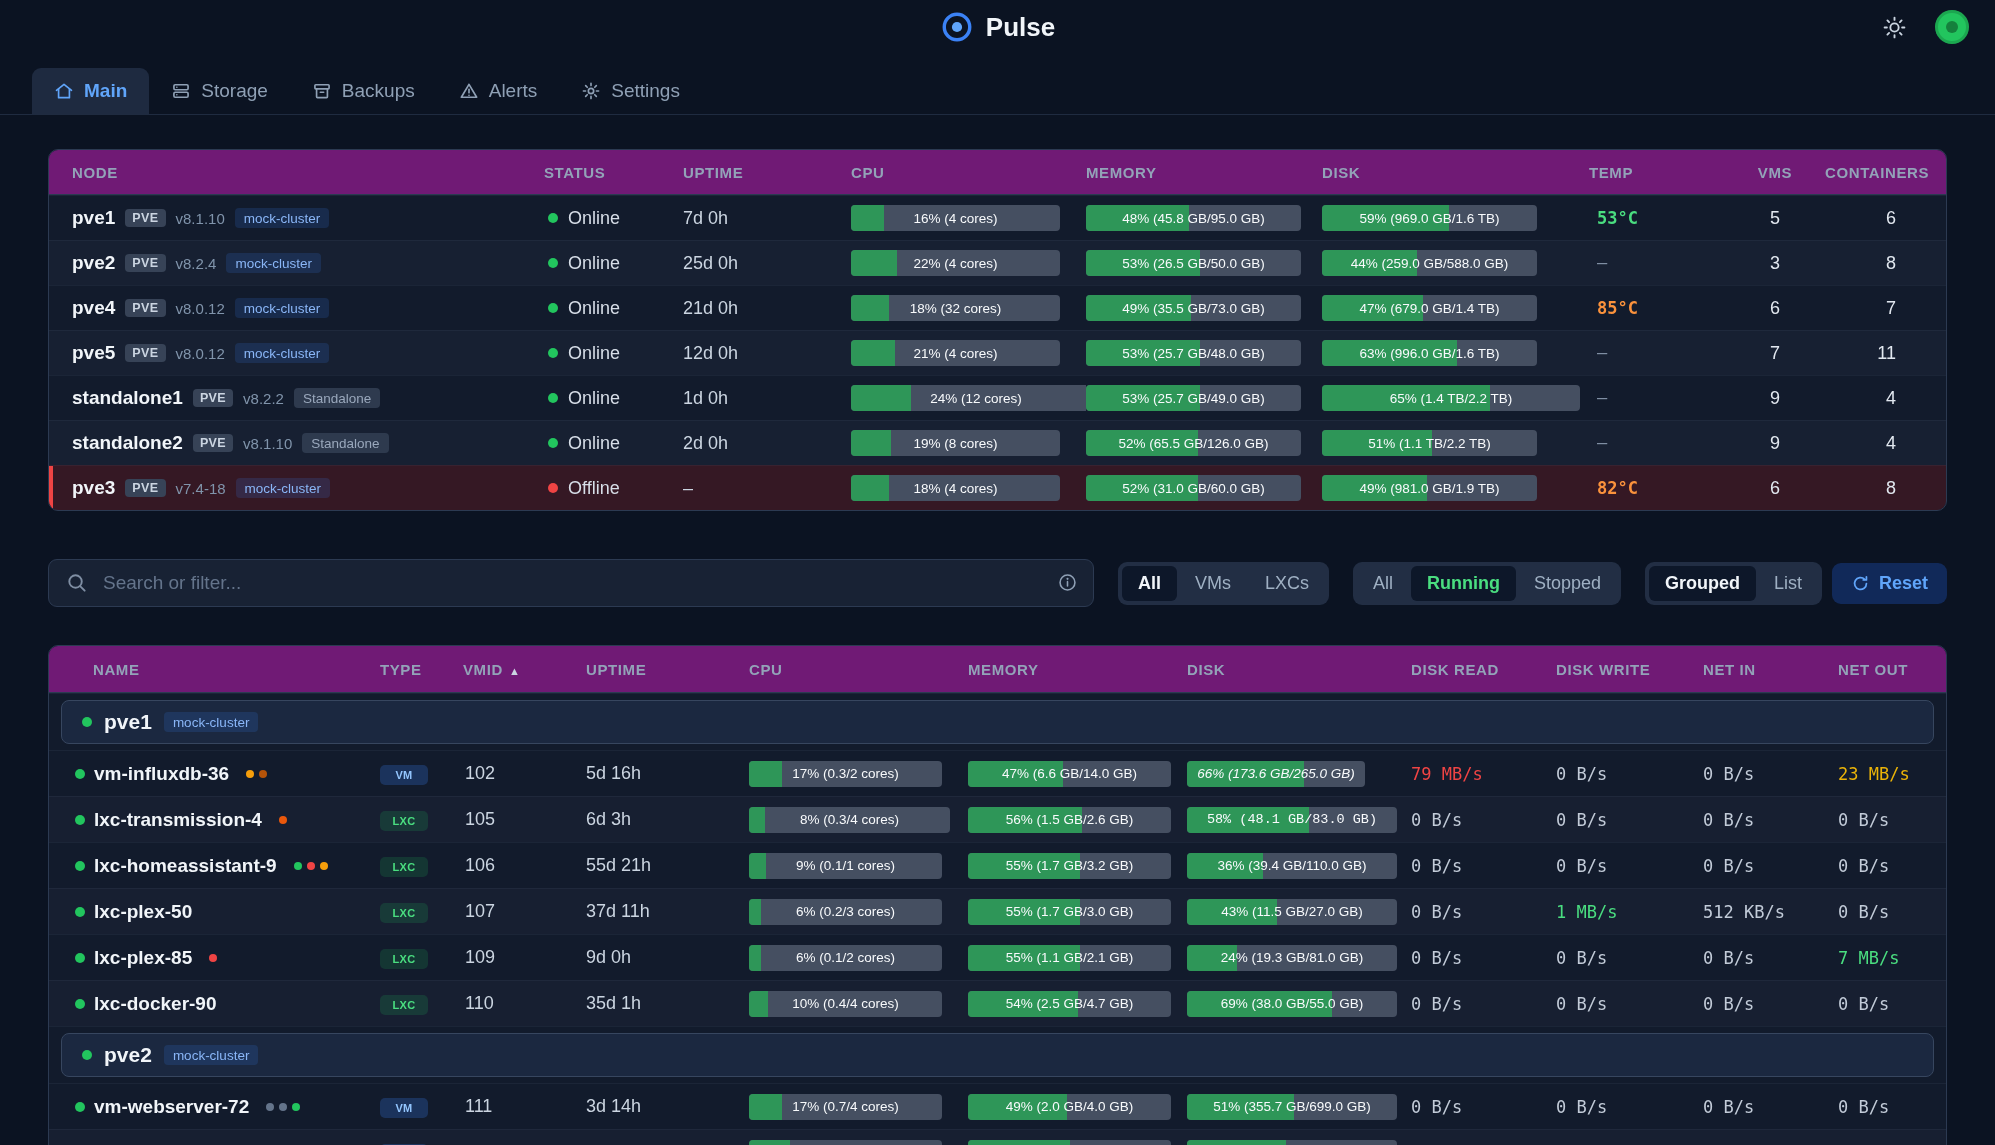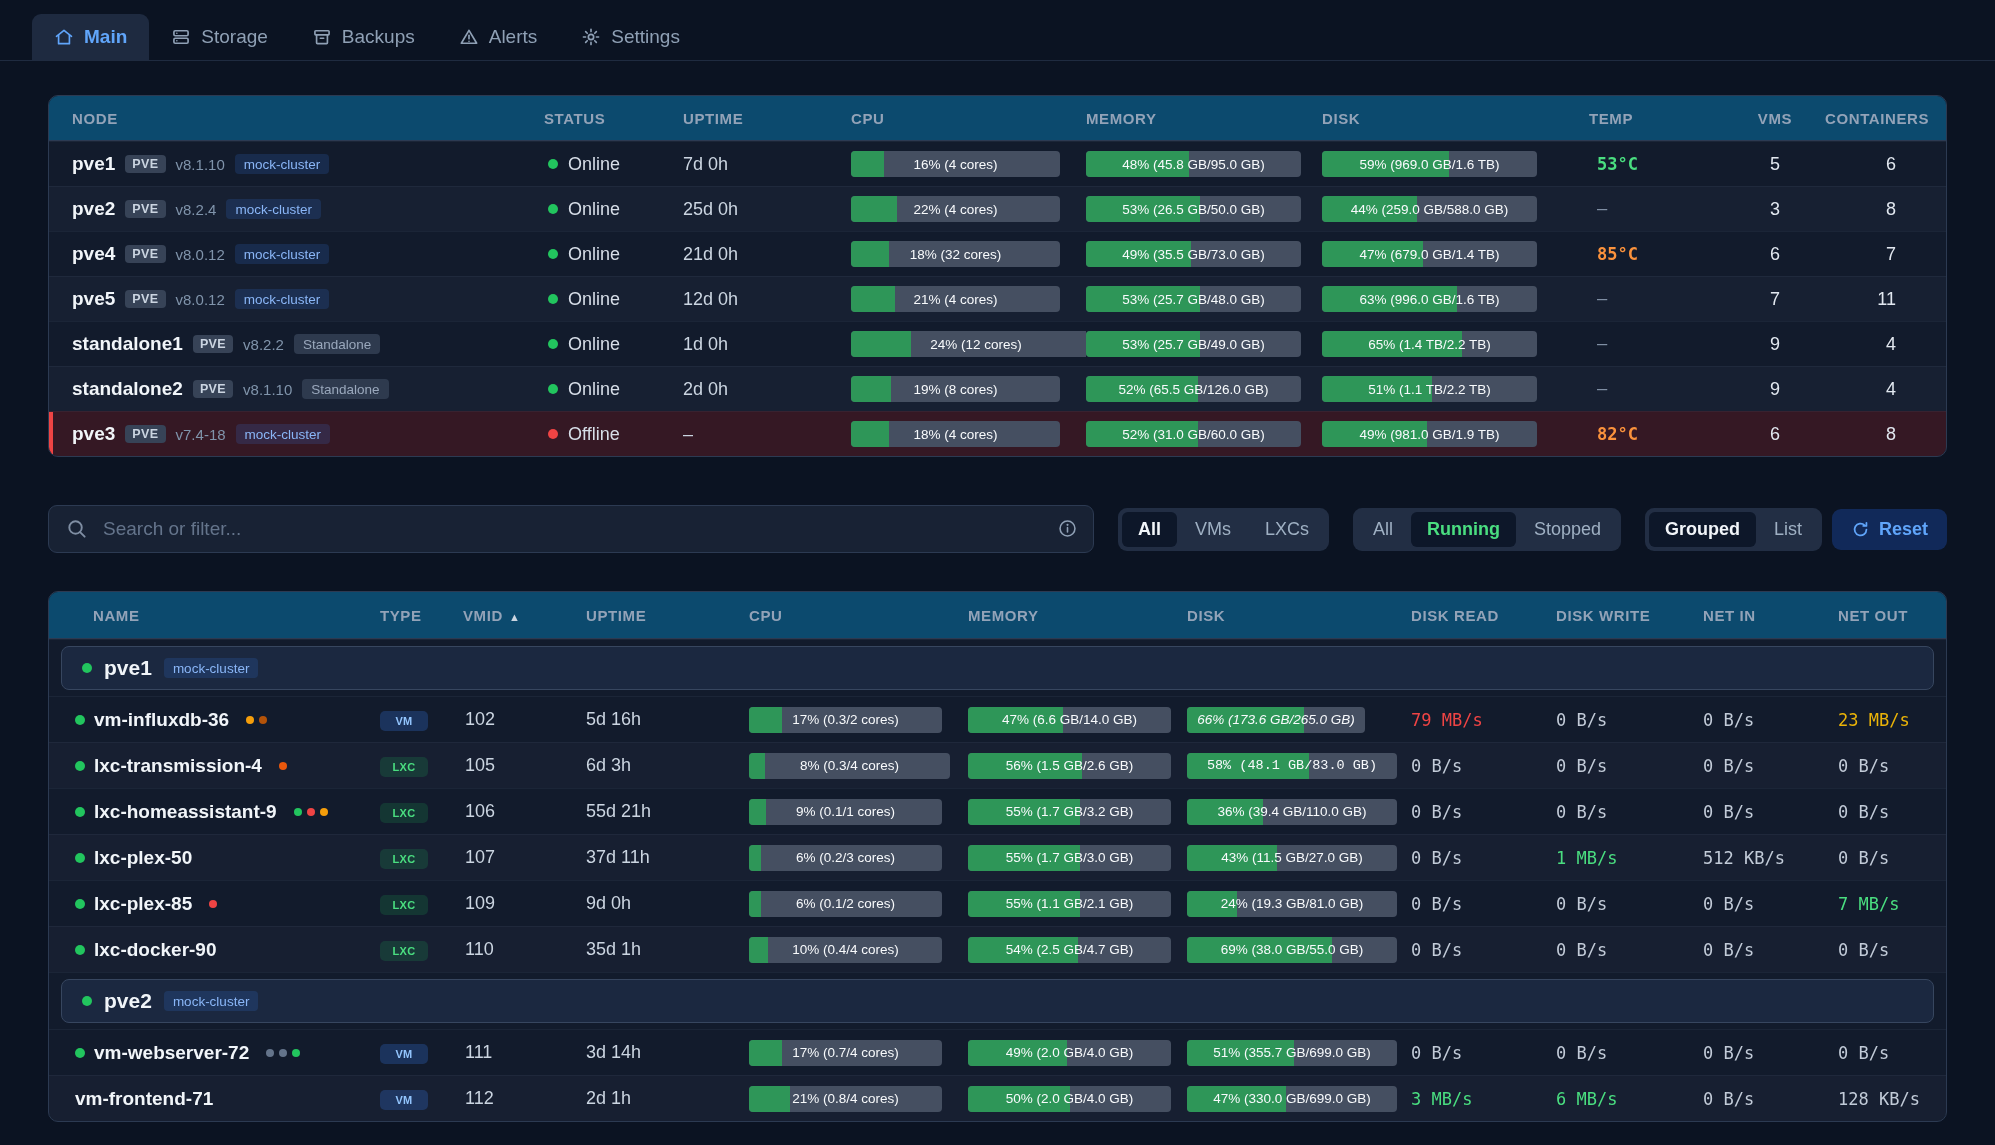--- a/index.html
+++ b/index.html
@@ -25,21 +25,21 @@
   .tab.active{background:#1e2a40;color:#60a5fa;font-weight:600;}
   .tab svg{flex:0 0 auto;}
 
   .content{padding:0 48px;}
 
   
   .card{border:1px solid #2c3a52;border-radius:10px;background:#121b2c;overflow:hidden;}
   .nodes-card{margin-top:34px;}
   .guest-card{margin-top:38px;}
 
-  .thead{background:#0c4a6e;border-bottom:1px solid #2c3a52;}
+  .thead{background:#701a75;border-bottom:1px solid #2c3a52;}
   .thead > div{font-size:15px;font-weight:700;letter-spacing:.6px;color:#93a3b8;}
 
   
   .nrow,.nodes-head{display:grid;grid-template-columns:495px 139px 168px 235px 236px 267px 136px 100px 123px;align-items:center;height:44px;}
   .nodes-head{height:44px;}
   .nrow{border-top:1px solid rgba(71,85,105,.18);}
   .nrow.alt{background:rgba(148,163,184,.045);}
   .nrow.offline{background:rgba(136,19,19,.30);box-shadow:inset 4px 0 0 #ef4444;}
 
   
@@ -110,20 +110,42 @@
   .gbox{height:44px;box-sizing:border-box;border:1px solid #37465f;background:#1b2840;border-radius:8px;display:flex;align-items:center;gap:12px;padding:0 20px;cursor:pointer;}
   .gname{font-size:21px;font-weight:700;color:#f1f5f9;}
   .sort-ico{font-size:11px;color:#cbd5e1;margin-left:6px;}
   svg{display:block;}
 </style>
 </head>
 <body>
 
 <div class="page">
 
+  <div class="app-header">
+    <div class="brand">
+      <span>
+        <svg width="34" height="34" viewBox="0 0 24 24">
+          <circle cx="12" cy="12" r="9" stroke="#3b82f6" stroke-width="2.4" fill="#0b1322"></circle>
+          <circle cx="12" cy="12" r="3.6" fill="#60a5fa"></circle>
+        </svg>
+      </span>
+      <span class="brand-title">Pulse</span>
+    </div>
+    <div class="header-right">
+      <button class="icon-btn">
+        <svg width="25" height="25" viewBox="0 0 24 24" fill="none" stroke="currentColor" stroke-width="1.8" stroke-linecap="round">
+          <circle cx="12" cy="12" r="4"></circle>
+          <path d="M12 2.5v2.2M12 19.3v2.2M2.5 12h2.2M19.3 12h2.2M5.2 5.2l1.6 1.6M17.2 17.2l1.6 1.6M18.8 5.2l-1.6 1.6M6.8 17.2l-1.6 1.6"></path>
+        </svg>
+      </button>
+      <span class="avatar">
+          <span></span>
+        </span>
+    </div>
+  </div>
 
   <div class="tabbar">
     <div class="tab active">
       <span>
         <svg width="20" height="20" viewBox="0 0 24 24" fill="none" stroke="currentColor" stroke-width="2" stroke-linecap="round" stroke-linejoin="round">
             <path d="M3 11.2 12 4l9 7.2"></path>
             <path d="M5.5 9.8V20h13V9.8"></path>
           </svg>
       </span>
       <span>Main</span>
@@ -338,21 +360,21 @@
                 <span class="bar-label">24% (12 cores)</span>
               </div>
             </div>
             <div class="cell">
               <div class="bar" style="width: 215px;">
                 <i class="bar-fill" style="width: 53%;"></i>
                 <span class="bar-label">53% (25.7 GB/49.0 GB)</span>
               </div>
             </div>
             <div class="cell">
-              <div class="bar" style="width: 215px;">
+              <div class="bar" style="width: 258px;">
                 <i class="bar-fill" style="width: 65%;"></i>
                 <span class="bar-label">65% (1.4 TB/2.2 TB)</span>
               </div>
             </div>
             <div class="cell c-temp t-na">–</div>
             <div class="cell c-vms">9</div>
             <div class="cell c-cont">4</div>
           </div>
           <div class="nrow alt">
             <div class="cell c-node">

